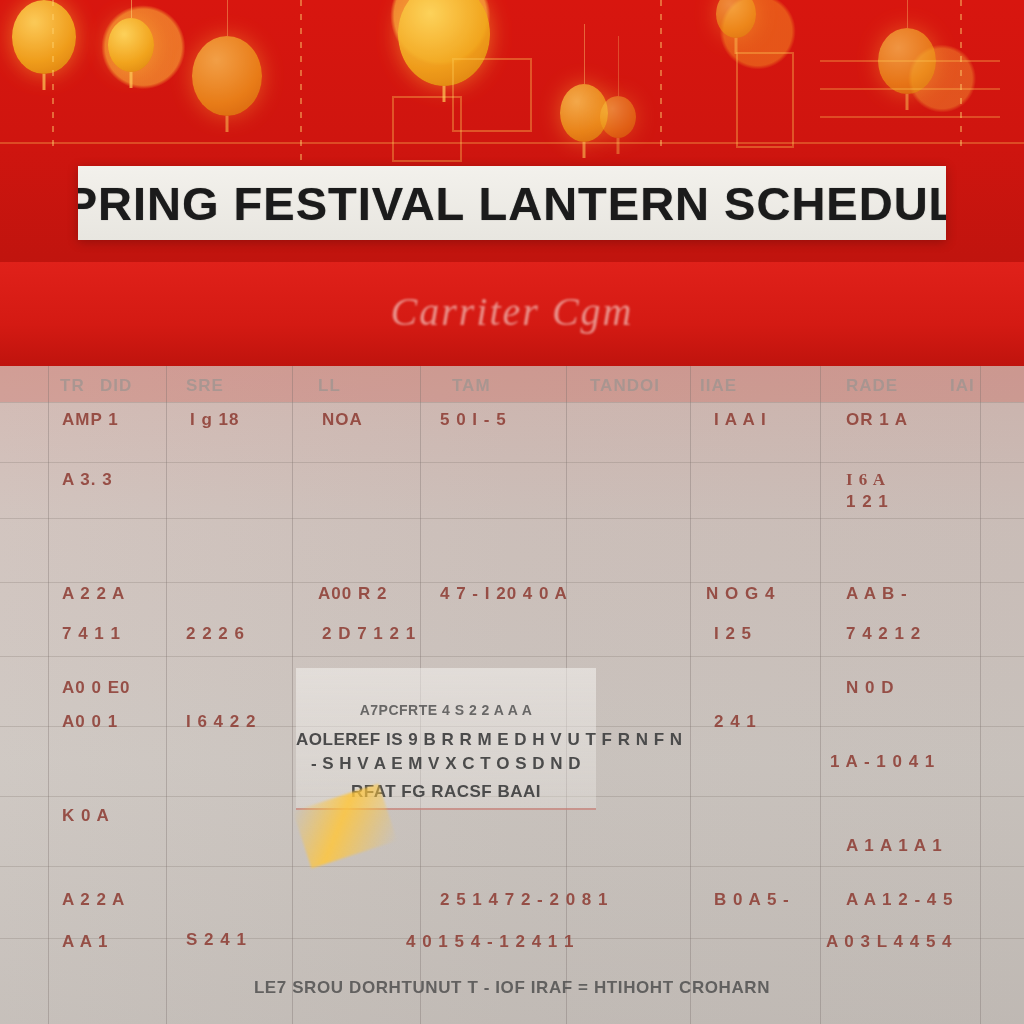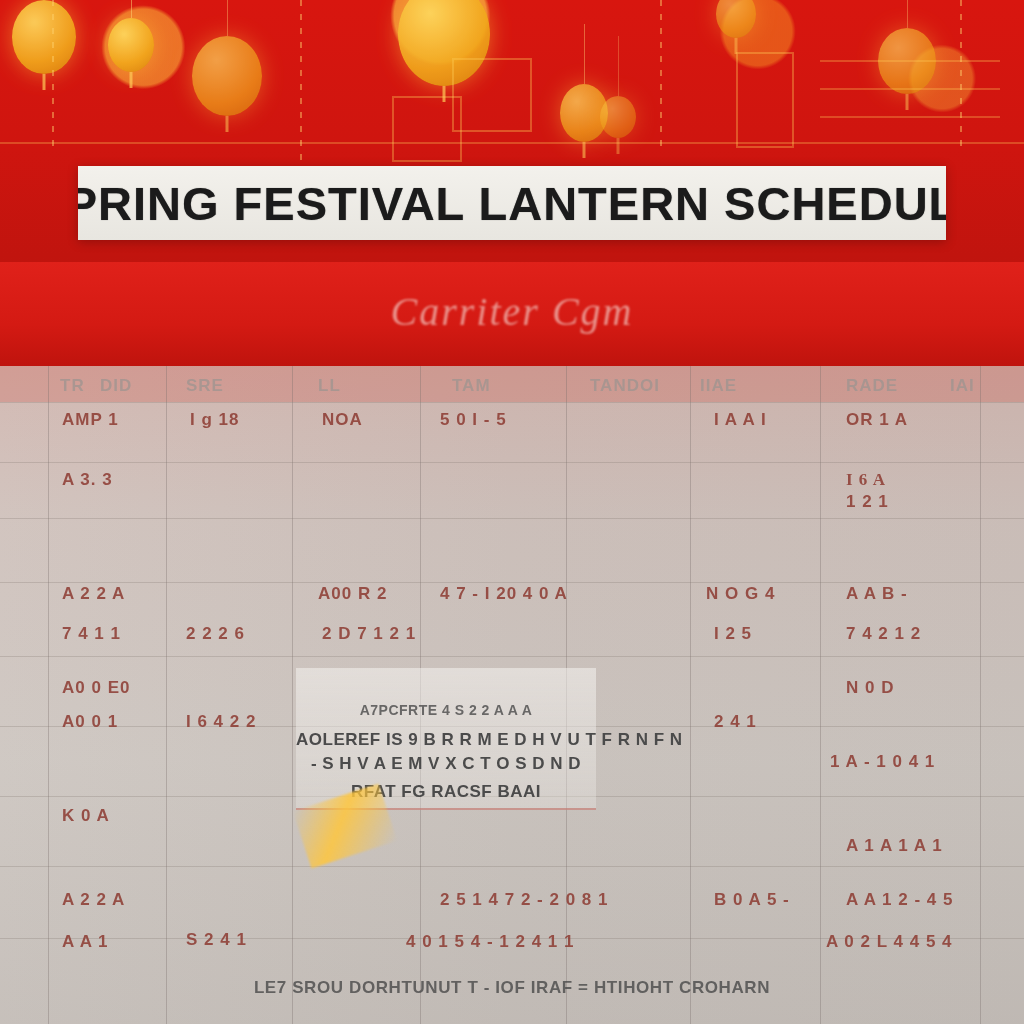--- a/index.html
+++ b/index.html
@@ -306,21 +306,21 @@
     <div class="cell" style="left:846px; top:470px;">A 1  A 1 A 1</div>
 
     <div class="cell" style="left:62px;  top:524px;">A 2 2 A</div>
     <div class="cell" style="left:186px; top:524px;margin-top:40px;">S 2 4 1</div>
     <div class="cell" style="left:440px; top:524px;">2 5 1 4 7 2   -  2 0 8 1</div>
     <div class="cell" style="left:714px; top:524px;">B 0 A 5 -</div>
     <div class="cell" style="left:846px; top:524px;">A A  1 2 - 4 5</div>
 
     <div class="cell" style="left:62px;  top:566px;">A A 1</div>
     <div class="cell" style="left:406px; top:566px;text-align:right;">4 0 1 5 4  -   1 2 4 1 1</div>
-    <div class="cell" style="left:826px; top:566px;">A 0 2 L  4 4 5 4</div>
+    <div class="cell" style="left:826px; top:566px;">A 0 3 L  4 4 5 4</div>
 
     <div class="notebox">
       <div class="noteline" style="top:34px; font-size:14px; opacity:.8;">A7PCFRTE 4 S 2 2 A A A</div>
       <div class="noteline" style="top:62px;">AOLEREF IS 9 B R R M E D H V U T F R N F N</div>
       <div class="noteline" style="top:86px;">-  S H V A E    M V X C T O S  D N D</div>
       <div class="noteline" style="top:114px;">RFAT FG RACSF BAAI</div>
     </div>
 
     <div class="gold-swoosh"></div>
     <div class="footnote">LE7 SROU DORHTUNUT T - IOF IRAF = HTIHOHT CROHARN</div>

